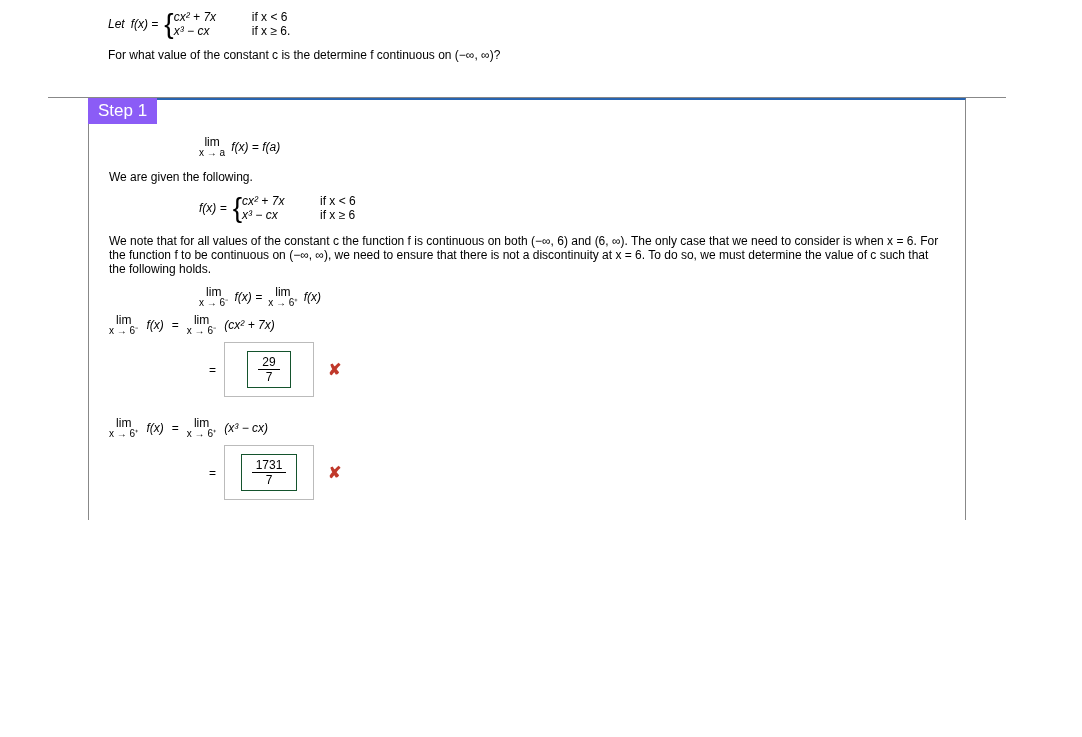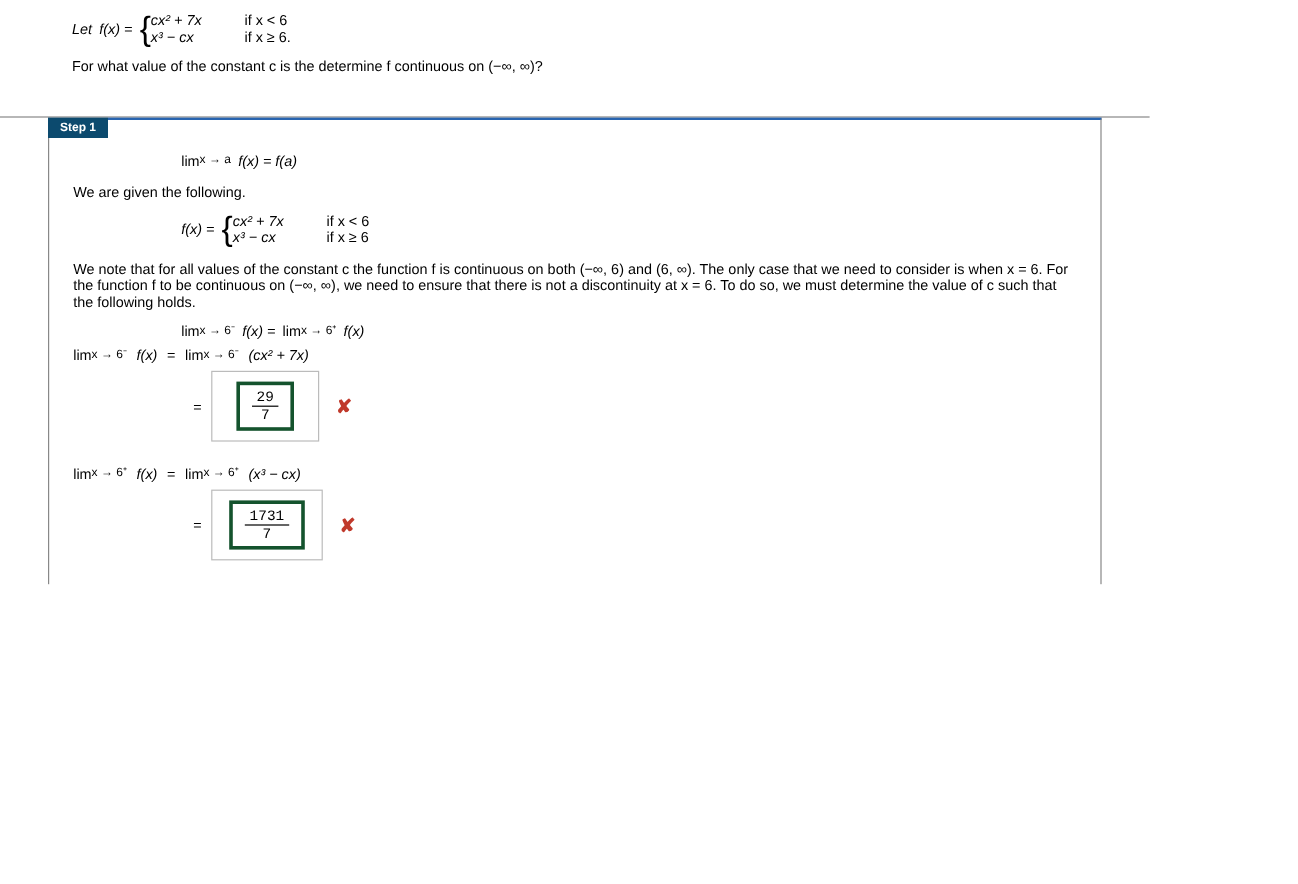--- a/index.html
+++ b/index.html
@@ -6,20 +6,21 @@
     margin: 0;
     padding: 0;
     font-family: Verdana, Arial, sans-serif;
     font-size: 12px;
     color: #000;
     background: #fff;
   }
   .wrapper {
     width: 958px;
     box-sizing: border-box;
+    margin-left: 48px;
   }
   .question-box {
     padding: 10px 40px 25px 60px;
     border-bottom: 1px solid #888;
   }
   .math-line {
     display: flex;
     align-items: center;
     gap: 6px;
     flex-wrap: wrap;
@@ -36,26 +37,26 @@
     display: flex;
     flex-direction: column;
     gap: 0;
   }
   .piecewise-row {
     display: flex;
     gap: 18px;
   }
   .piecewise-expr { min-width: 60px; font-style: italic; }
   .step-bar {
-    background: #0c4a6e;
+    background: #8b5cf6;
     color: #fff;
-    font-weight: bold;
+    font-weight: normal;
     padding: 3px 10px;
     display: inline-block;
-    font-size: 10px;
+    font-size: 17px;
   }
   .step-container {
     border-left: 1px solid #888;
     border-right: 1px solid #888;
     padding: 12px 20px 20px 20px;
     margin-left: 40px;
     margin-right: 40px;
   }
   .step-header-row {
     margin-left: 40px;
@@ -64,21 +65,21 @@
     align-items: stretch;
   }
   .step-header-rest {
     flex: 1;
     border-top: 2px solid #2864b0;
     border-right: 1px solid #888;
   }
   .indent1 { margin-left: 90px; }
   .limit {
     display: inline-flex;
-    flex-direction: row;
+    flex-direction: column;
     align-items: center;
     line-height: 1;
     vertical-align: middle;
   }
   .limit-top { font-size: 12px; }
   .limit-bot { font-size: 10px; }
   .frac {
     display: inline-flex;
     flex-direction: column;
     align-items: center;
@@ -96,26 +97,25 @@
     border: 1px solid #bbb;
     display: inline-flex;
     padding: 8px 14px;
     align-items: center;
     justify-content: center;
     min-width: 60px;
     min-height: 34px;
     position: relative;
   }
   .answer-box-inner {
-    border: 3px solid #14532d;
+    border: 1px solid #14532d;
     padding: 4px 10px;
     display: flex;
     align-items: center;
     justify-content: center;
-    font-family: Liberation Mono, monospace;
   }
   .x-mark {
     color: #c0392b;
     font-weight: bold;
     font-size: 16px;
     margin-left: 6px;
   }
   .row {
     display: flex;
     align-items: center;

